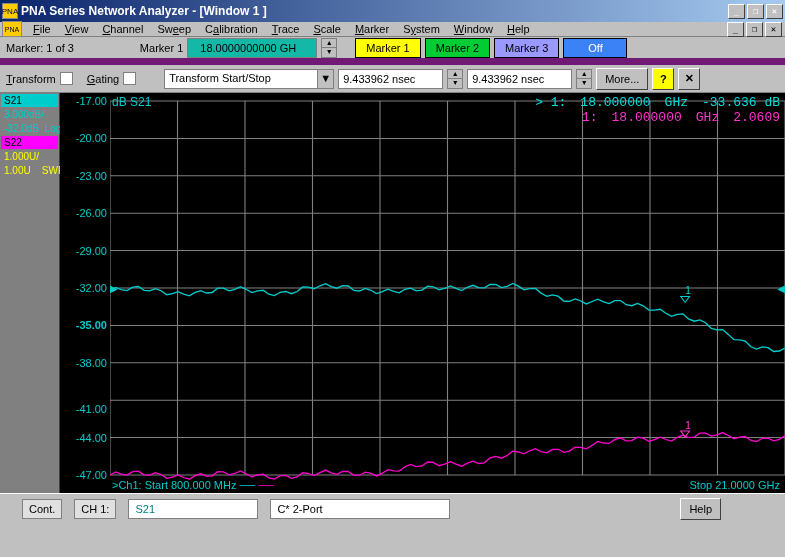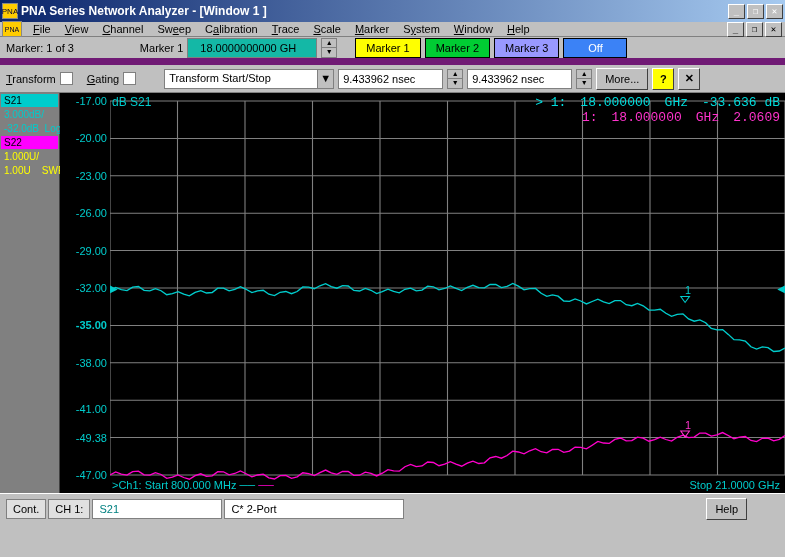--- a/index.html
+++ b/index.html
@@ -190,22 +190,22 @@
   .mk-cyan { color:#00dddd; }
   .mk-mag { color:#ff33cc; }
   .foot-row { position:absolute; bottom:2px; left:2px; right:5px; color:#00cccc; font-size:11px; display:flex; justify-content:space-between; }
   .arrow-r { position:absolute; right:0; top:190px; color:#00cccc; font-size:10px;}
   .arrow-l { position:absolute; left:0; top:190px; color:#00cccc; font-size:10px;}
   .status {
     height: 30px;
     background:#c0c0c0;
     display:flex;
     align-items:center;
-    gap: 2px;
-    padding: 0 6px;
+    gap: 12px;
+    padding: 0 22px;
     border-top: 1px solid #fff;
     text-align: right;
   }
   .status-cell {
     border:1px solid #808080;
     background:#e0e0e0;
     padding: 2px 6px;
     height: 20px;
     display:flex; align-items:center;
   }
@@ -301,21 +301,21 @@
   <div class="yaxis" id="yaxis">
       <div class="ytick" style="top: 8px;">-17.00</div>
       <div class="ytick" style="top: 45.4px;">-20.00</div>
       <div class="ytick" style="top: 82.8px;">-23.00</div>
       <div class="ytick" style="top: 120.2px;">-26.00</div>
       <div class="ytick" style="top: 157.6px;">-29.00</div>
       <div class="ytick" style="top: 195px;">-32.00</div>
       <div class="ytick" style="top: 232.4px; font-weight: bold;">-35.00</div>
       <div class="ytick" style="top: 269.8px;">-38.00</div>
       <div class="ytick" style="top: 316px;">-41.00</div>
-      <div class="ytick" style="top: 344.6px;">-49.38</div>
+      <div class="ytick" style="top: 344.6px;">-44.00</div>
       <div class="ytick" style="top: 382px;">-47.00</div>
     </div>
   <div class="chart">
     <svg id="chartsvg" width="100%" height="100%" viewBox="0 0 620 400" preserveAspectRatio="none">
         <g class="grid">
           <line x1="0" y1="8" x2="620" y2="8"></line>
           <line x1="0" y1="45.4" x2="620" y2="45.4"></line>
           <line x1="0" y1="82.8" x2="620" y2="82.8"></line>
           <line x1="0" y1="120.19999999999999" x2="620" y2="120.19999999999999"></line>
           <line x1="0" y1="157.6" x2="620" y2="157.6"></line>

